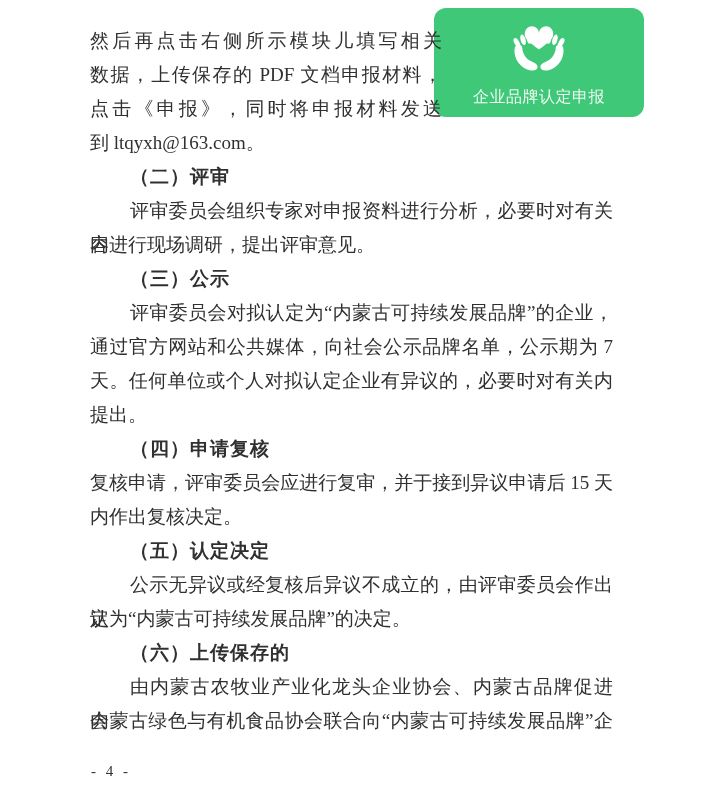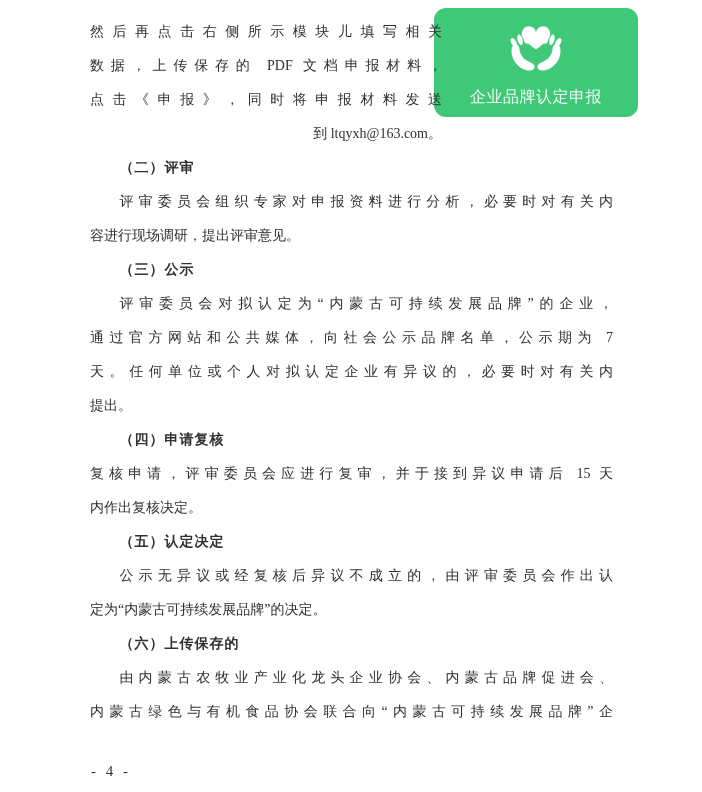--- a/index.html
+++ b/index.html
@@ -8,40 +8,41 @@
     width: 702px;
     height: 792px;
     background: #ffffff;
     overflow: hidden;
     font-family: "Liberation Serif", "DejaVu Serif", serif;
     color: #303030;
   }
   .content {
     position: absolute;
     left: 90px;
-    top: 15px;
+    top: 24px;
     width: 523px;
-    font-size: 14px;
+    font-size: 19px;
     line-height: 34px;
   }
   .line { height: 34px; white-space: nowrap; }
   .j { text-align: justify; text-align-last: justify; white-space: normal; }
   .ind { text-indent: 2.1em; }
   .heading { text-indent: 2.1em; font-weight: 600; letter-spacing: 1px; }
   .para1 { width: 352px; }
-  .email { font-family: "Liberation Serif", "DejaVu Serif", serif; text-align: right; }
+  .email { font-family: "Liberation Serif", "DejaVu Serif", serif; }
 
   .card {
     position: absolute;
     left: 434px;
     top: 8px;
     width: 204px;
     height: 109px;
     background: #3fc878;
     border-radius: 12px;
+    padding-left: 6px;
   }
   .card-icon {
     position: absolute;
     left: 50%;
     top: 13px;
     transform: translateX(-50%);
   }
   .card-label {
     position: absolute;
     left: 0;

